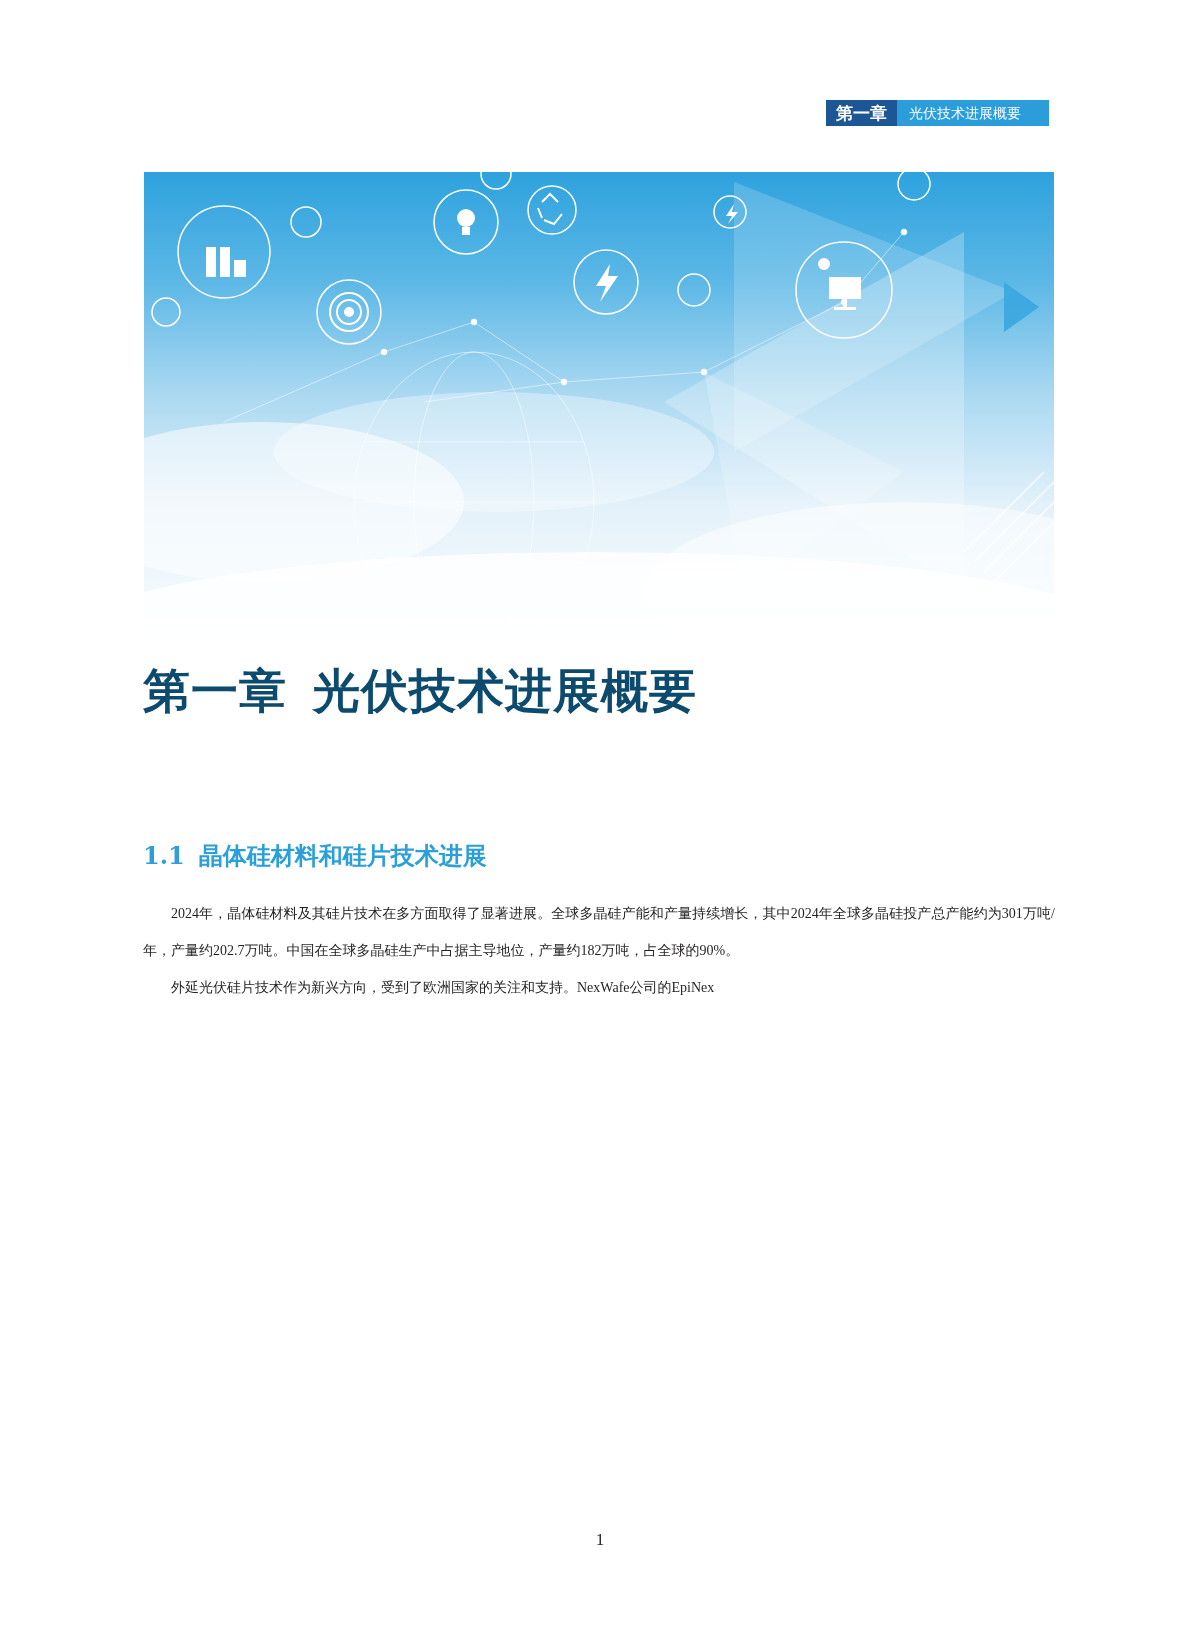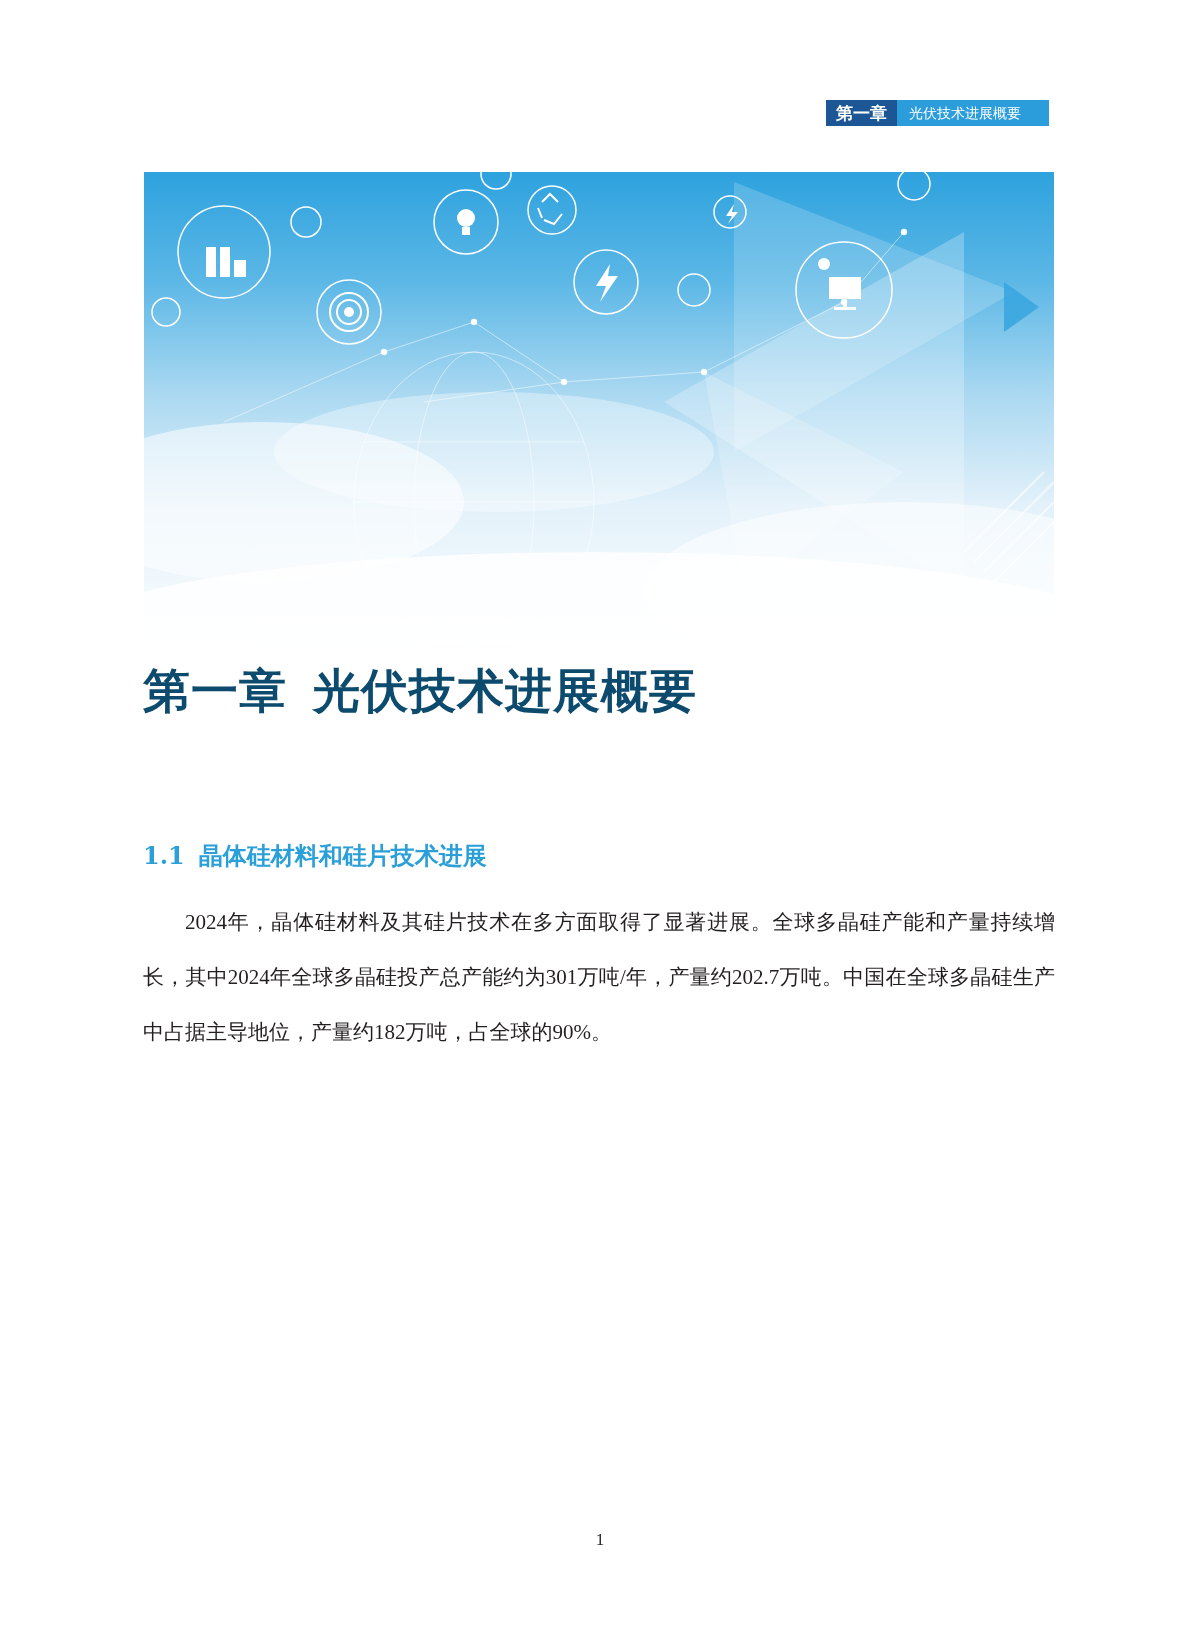--- a/index.html
+++ b/index.html
@@ -17,21 +17,21 @@
   .banner svg { position: absolute; left: 0; top: 0; }
 
   .chapter-title { position: absolute; top: 660px; left: 143px; font-size: 47px; font-weight: bold;
         color: #0c4a6e; letter-spacing: 1px; font-family: "DejaVu Serif", serif; white-space: nowrap; }
   .chapter-title .gap { display: inline-block; width: 26px; }
 
   .section-title { position: absolute; top: 840px; left: 143px; font-size: 24px; font-weight: bold;
         color: #2a9fd8; font-family: "DejaVu Serif", serif; white-space: nowrap; }
   .section-title .num { margin-right: 14px; }
 
-  .body-text { position: absolute; top: 895px; left: 143px; width: 912px; font-size: 21px; line-height: 55px;
+  .body-text { position: absolute; top: 895px; left: 143px; width: 912px; font-size: 14px; line-height: 37px;
         text-align: justify; }
   .body-text p { margin: 0 0 0 0; text-indent: 2em; }
 
   .page-num { position: absolute; top: 1530px; left: 0; width: 1200px; text-align: center; font-size: 17px; }
 </style>
 </head>
 <body>
 
 <div class="header-tag">
   <span class="chap">第一章</span>
@@ -126,15 +126,16 @@
 <div class="chapter-title">
   <span>第一章</span><span class="gap"></span><span>光伏技术进展概要</span>
 </div>
 
 <div class="section-title">
   <span class="num">1.1</span><span>晶体硅材料和硅片技术进展</span>
 </div>
 
 <div class="body-text">
   <p>2024年，晶体硅材料及其硅片技术在多方面取得了显著进展。全球多晶硅产能和产量持续增长，其中2024年全球多晶硅投产总产能约为301万吨/年，产量约202.7万吨。中国在全球多晶硅生产中占据主导地位，产量约182万吨，占全球的90%。</p>
+  <p>外延光伏硅片技术作为新兴方向，受到了欧洲国家的关注和支持。NexWafe公司的EpiNex</p>
 </div>
 
 <div class="page-num">1</div>
 
 </body></html>

